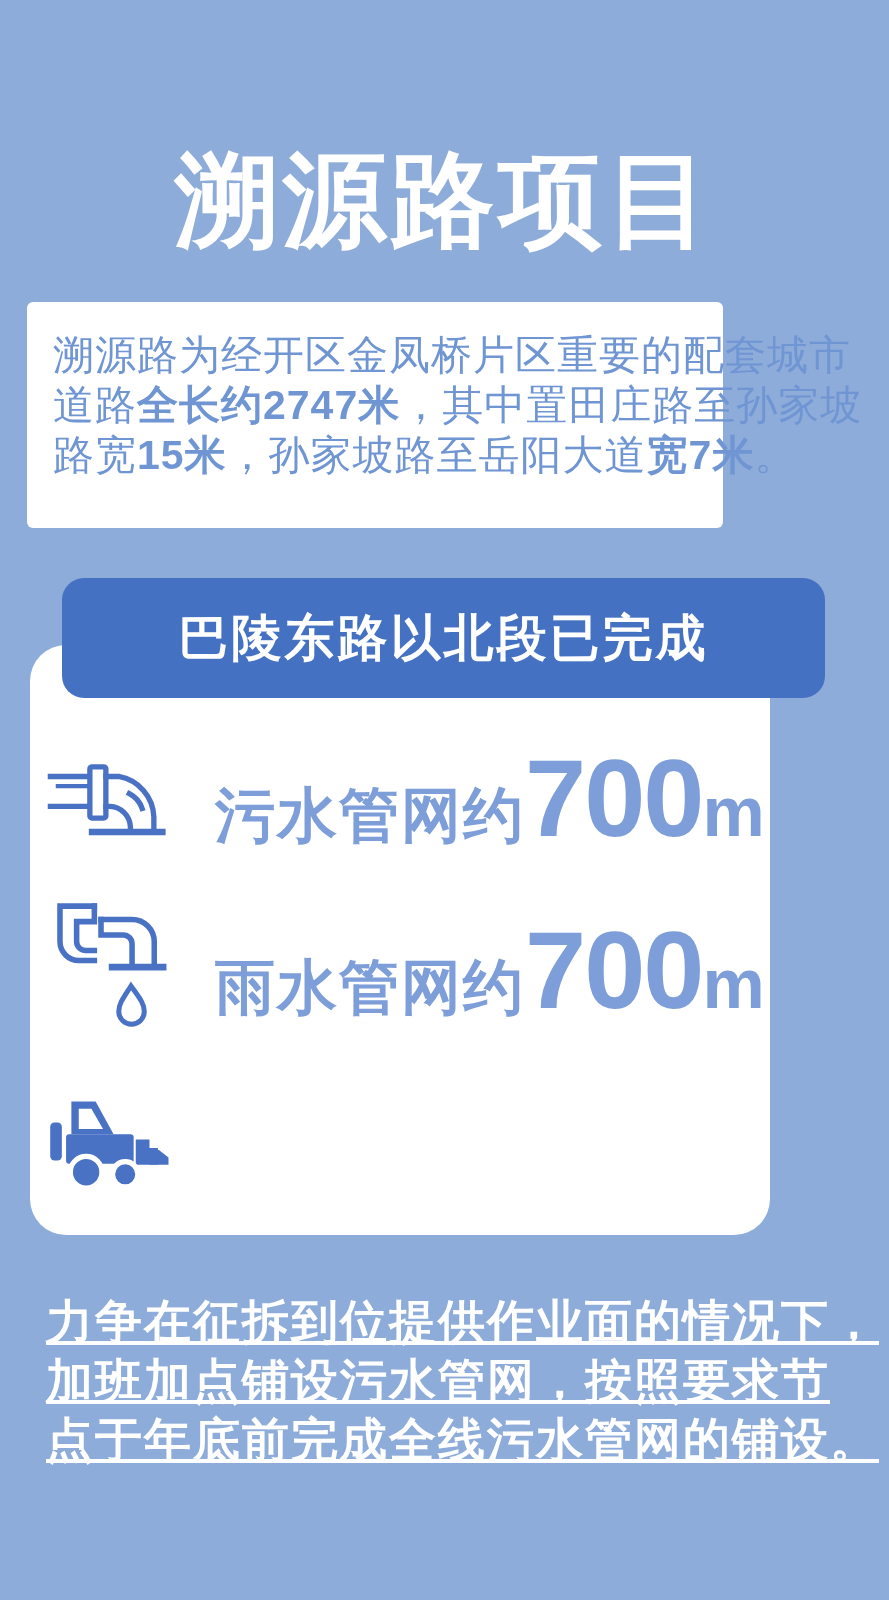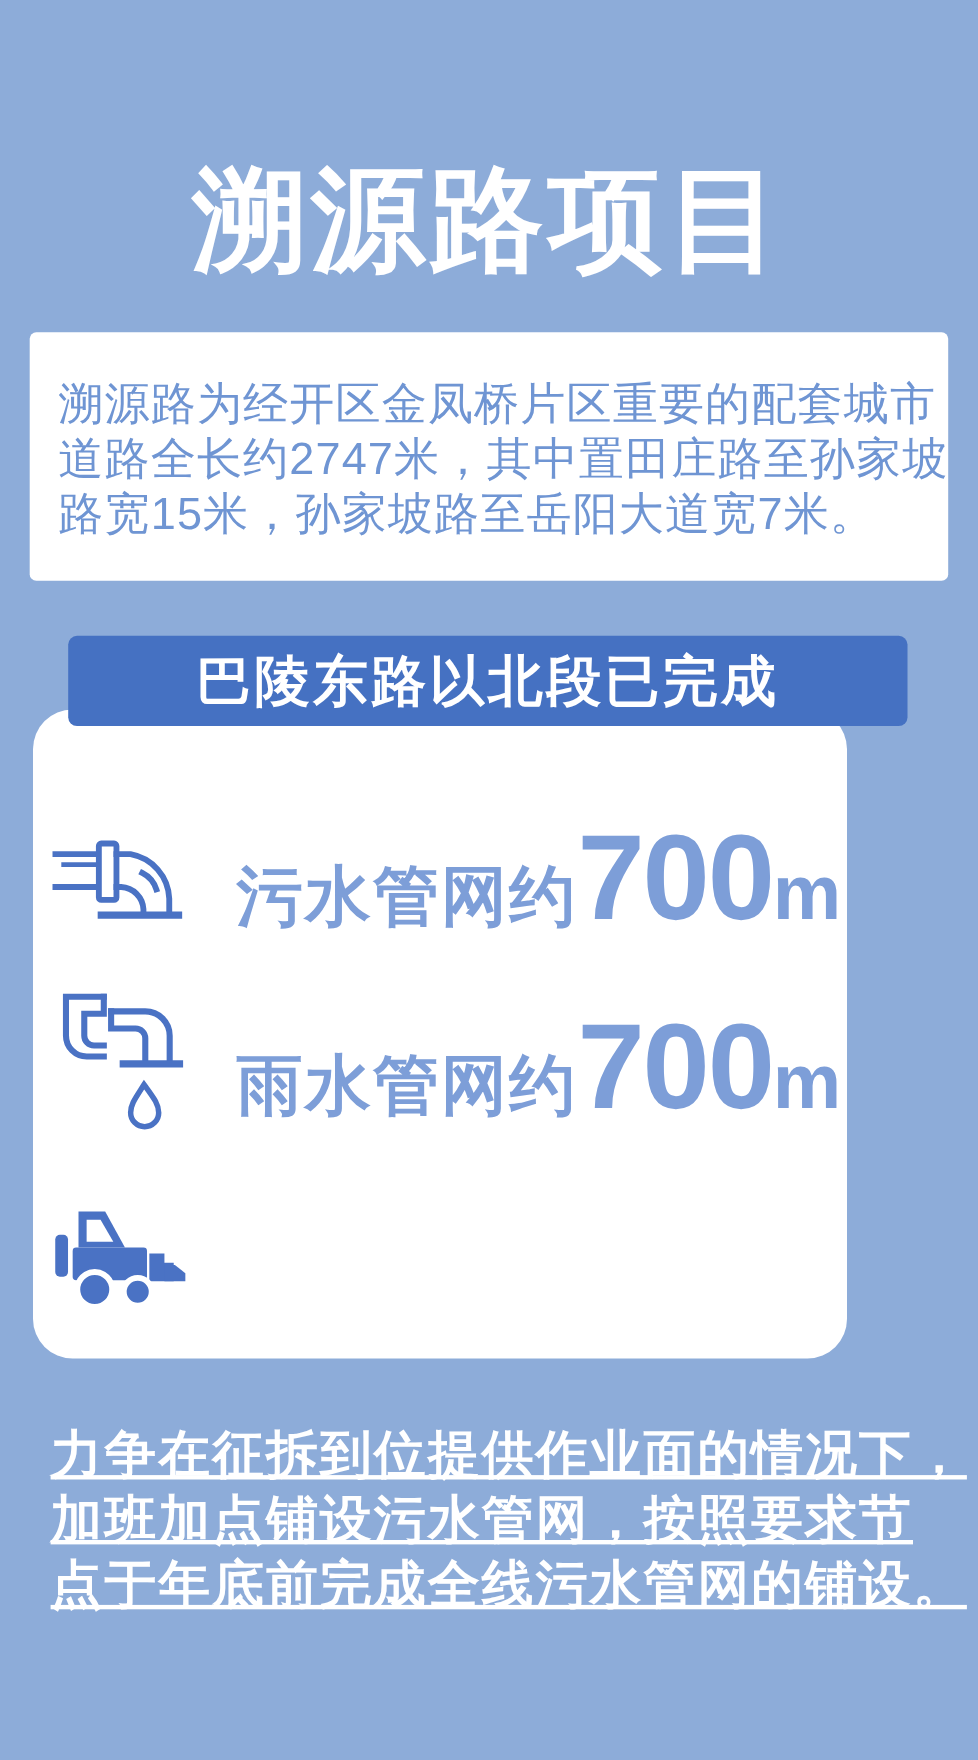--- a/index.html
+++ b/index.html
@@ -15,36 +15,36 @@
   
   .poster-title{
     left:0;top:142px;width:889px;
     text-align:center;
     font-size:104px;font-weight:bold;color:#ffffff;
     letter-spacing:4px;line-height:116px;
   }
 
   
   .intro-card{
-    left:27px;top:302px;width:835px;height:226px;
+    left:27px;top:302px;width:696px;height:226px;
     background:#ffffff;border-radius:6px;
     box-sizing:border-box;
-    padding:40px 26px 0 26px;
+    padding:28px 26px 0 26px;
   }
   .intro-line{
     font-size:41px;line-height:50px;
     color:#6f95d3;white-space:nowrap;
     letter-spacing:1px;
   }
-  .intro-line b{font-weight:normal;}
+  .intro-line b{font-weight:bold;}
 
   
   .section-badge{
-    left:62px;top:578px;width:763px;height:82px;
-    background:#4571c2;border-radius:8px;
+    left:62px;top:578px;width:763px;height:120px;
+    background:#4571c2;border-radius:22px;
     display:flex;align-items:center;justify-content:center;
     z-index:3;
   }
   .section-badge-label{
     color:#ffffff;font-size:50px;font-weight:bold;
     letter-spacing:3px;
   }
 
   
   .completed-card{

